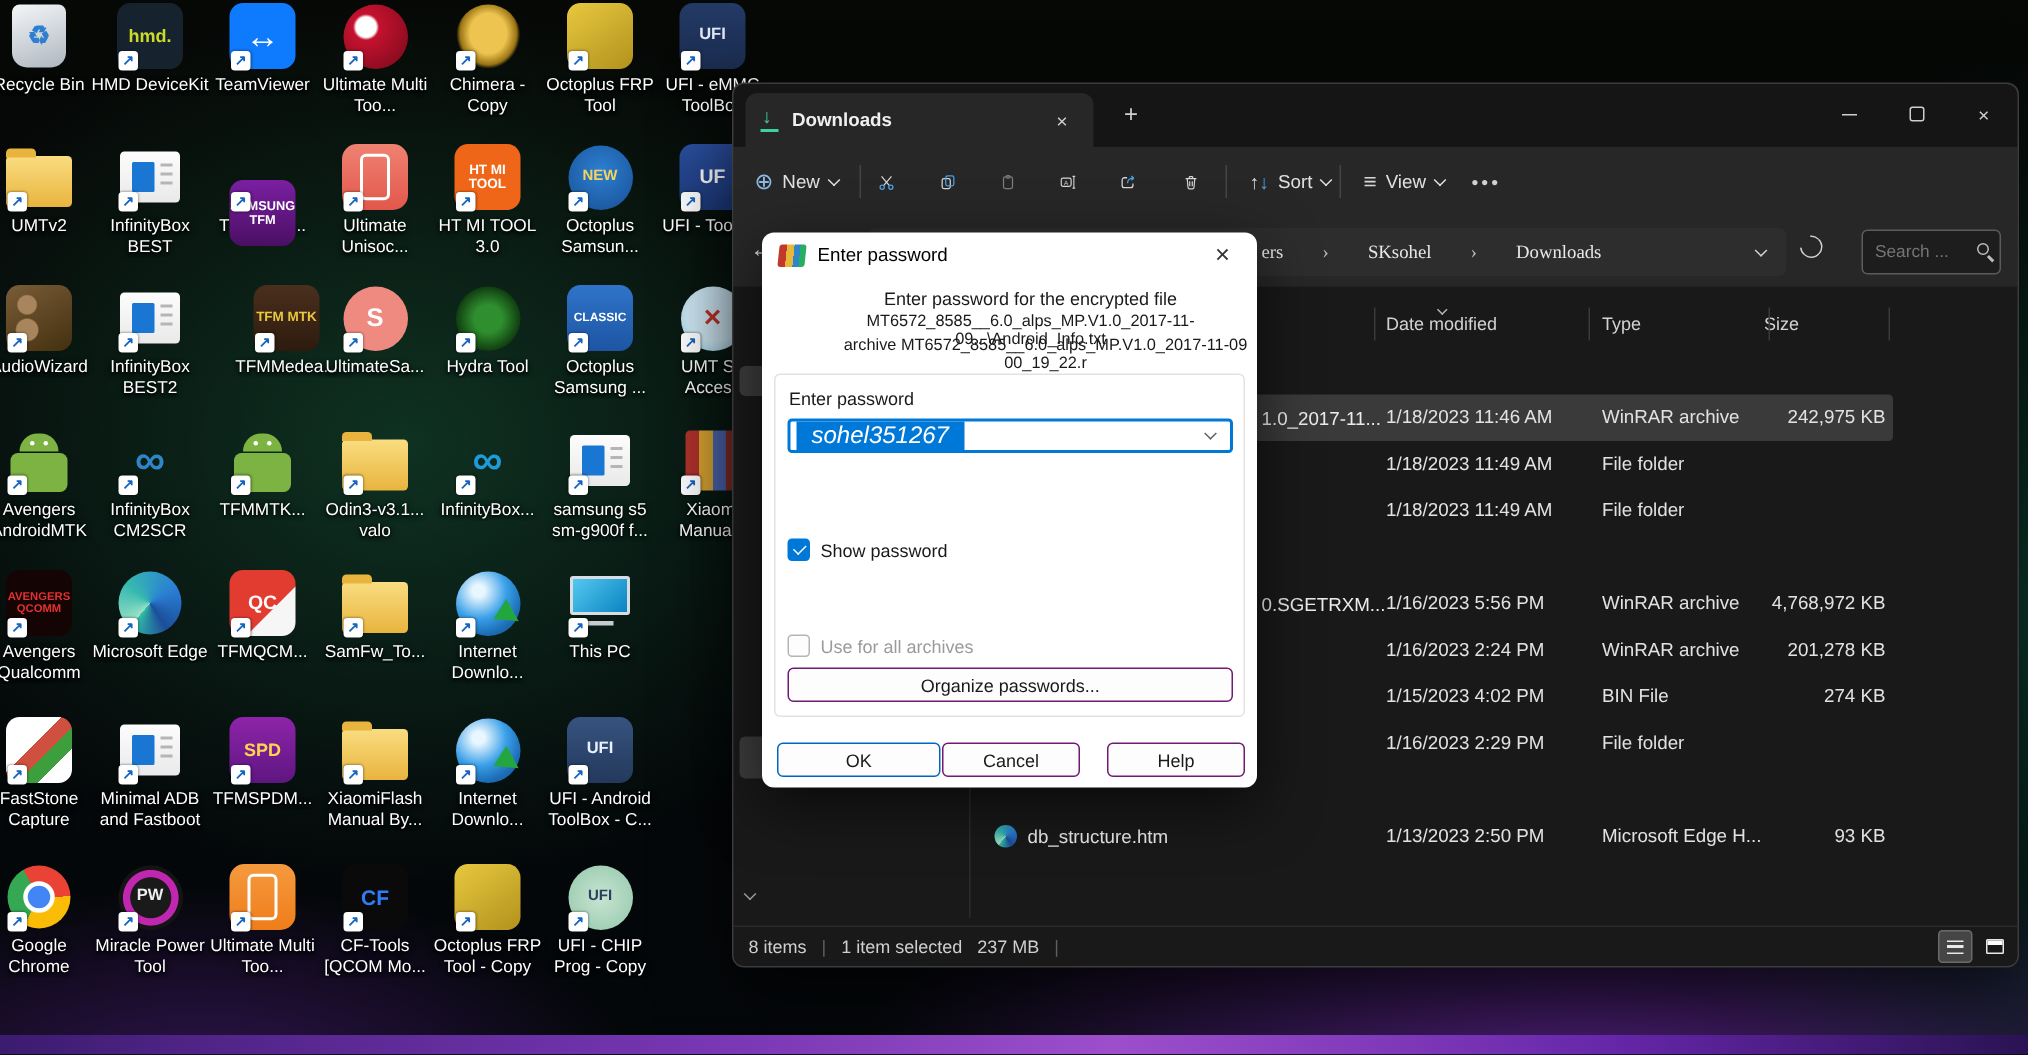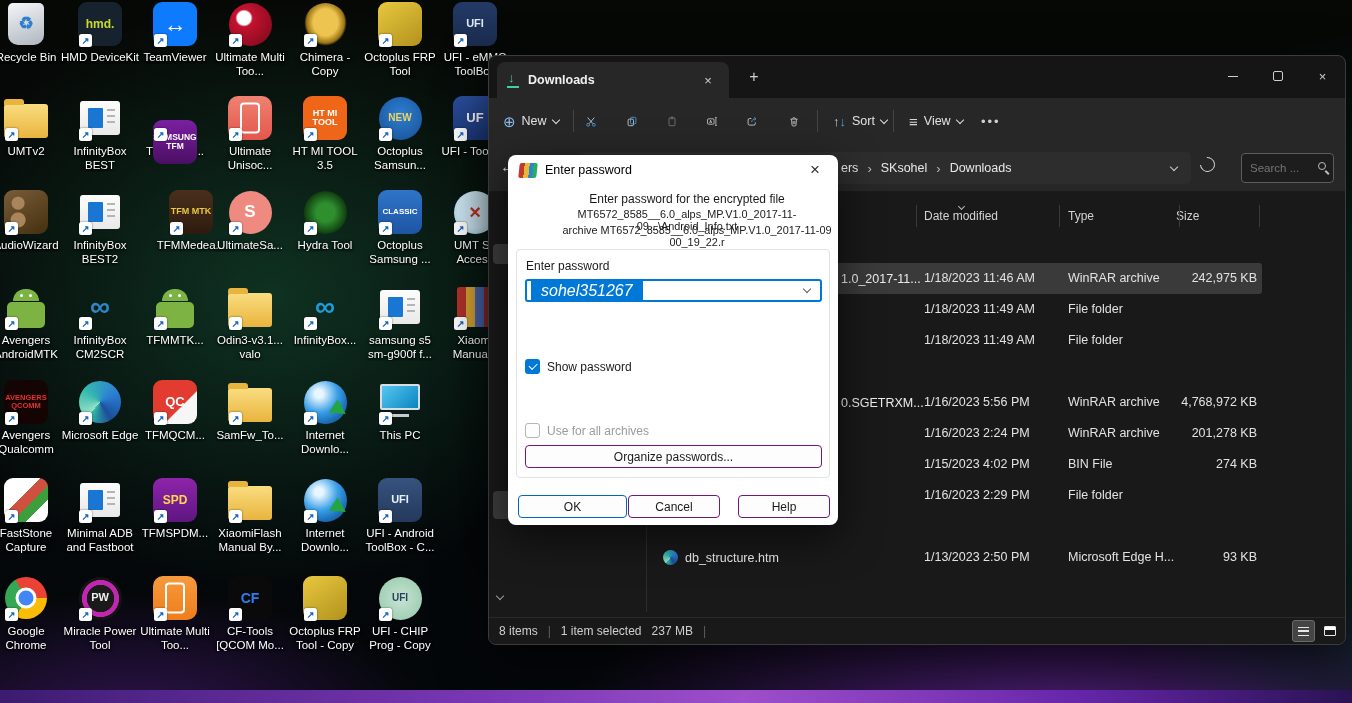--- a/index.html
+++ b/index.html
@@ -79,21 +79,21 @@
   .oplus{font-size:15px;color:#8ab9e8;line-height:1;}
   .chev{width:6px;height:6px;border-right:1.4px solid currentColor;border-bottom:1.4px solid currentColor;
         transform:rotate(45deg);display:inline-block;margin-top:-3px;}
   .icn{width:24px;height:30px;display:flex;align-items:center;justify-content:center;}
   .dots{color:#d0d0d0;letter-spacing:2px;font-size:13px;}
 
   .addr{position:absolute;left:0;top:88px;right:0;height:48px;background:#272727;border-bottom:1px solid #1a1a1a;}
   .back{position:absolute;left:6px;top:10px;width:26px;height:26px;color:#d8d8d8;font-size:16px;display:flex;align-items:center;justify-content:center;}
   .crumbbar{position:absolute;left:90px;top:8px;width:612px;height:32px;background:#2d2d2d;border-radius:5px;
         display:flex;align-items:center;font-size:12.5px;color:#e8e8e8;}
-  .crumbtxt{position:absolute;left:262px;display:flex;align-items:flex-start;gap:9px;white-space:nowrap;}
+  .crumbtxt{position:absolute;left:262px;display:flex;align-items:flex-end;gap:26px;white-space:nowrap;font-family:Liberation Serif, serif;}
   .csep{color:#b9b9b9;font-size:13px;}
   .crumbchev{position:absolute;right:14px;color:#cfcfcf;}
   .refresh{position:absolute;left:711px;top:13px;width:15px;height:15px;border:1.6px solid #cfcfcf;border-radius:50%;
         border-left-color:transparent;transform:rotate(40deg);}
   .searchbox{position:absolute;left:752px;top:9px;width:93px;height:30px;border:1px solid #5c5c5c;border-radius:4px;background:#1d1d1d;}
   .searchbox input{position:absolute;left:6px;top:1px;width:62px;height:26px;background:transparent;border:none;outline:none;
         color:#a5a5a5;font-size:11.5px;font-family:"Liberation Sans",sans-serif;}
   .mag{position:absolute;right:7px;top:8px;width:8px;height:8px;border:1.5px solid #bdbdbd;border-radius:50%;}
   .mag:after{content:"";position:absolute;left:7px;top:7px;width:5px;height:1.5px;background:#bdbdbd;transform:rotate(45deg);transform-origin:0 0;}
 
@@ -275,21 +275,21 @@
         <div class="dlabel">Ultimate Unisoc...</div>
       </div>
 
       <div class="dicon" style="left: 287px; top: 96px;">
         <div class="ibox">
           <div class="shape-square" style="background: rgb(240, 102, 24);">
             <span class="glyph" style="color: rgb(255, 255, 255); font-size: 9px;">HT MI TOOL</span>
           </div>
           <div class="sc show">↗</div>
         </div>
-        <div class="dlabel">HT MI TOOL 3.5</div>
+        <div class="dlabel">HT MI TOOL 3.0</div>
       </div>
 
       <div class="dicon" style="left: 362px; top: 96px;">
         <div class="ibox">
           <div class="shape-circle" style="background: radial-gradient(circle at 50% 40%, rgb(45, 127, 211), rgb(23, 79, 146));">
             <span class="glyph" style="color: rgb(243, 212, 94); font-size: 10px;">NEW</span>
           </div>
           <div class="sc show">↗</div>
         </div>
         <div class="dlabel">Octoplus Samsun...</div>

